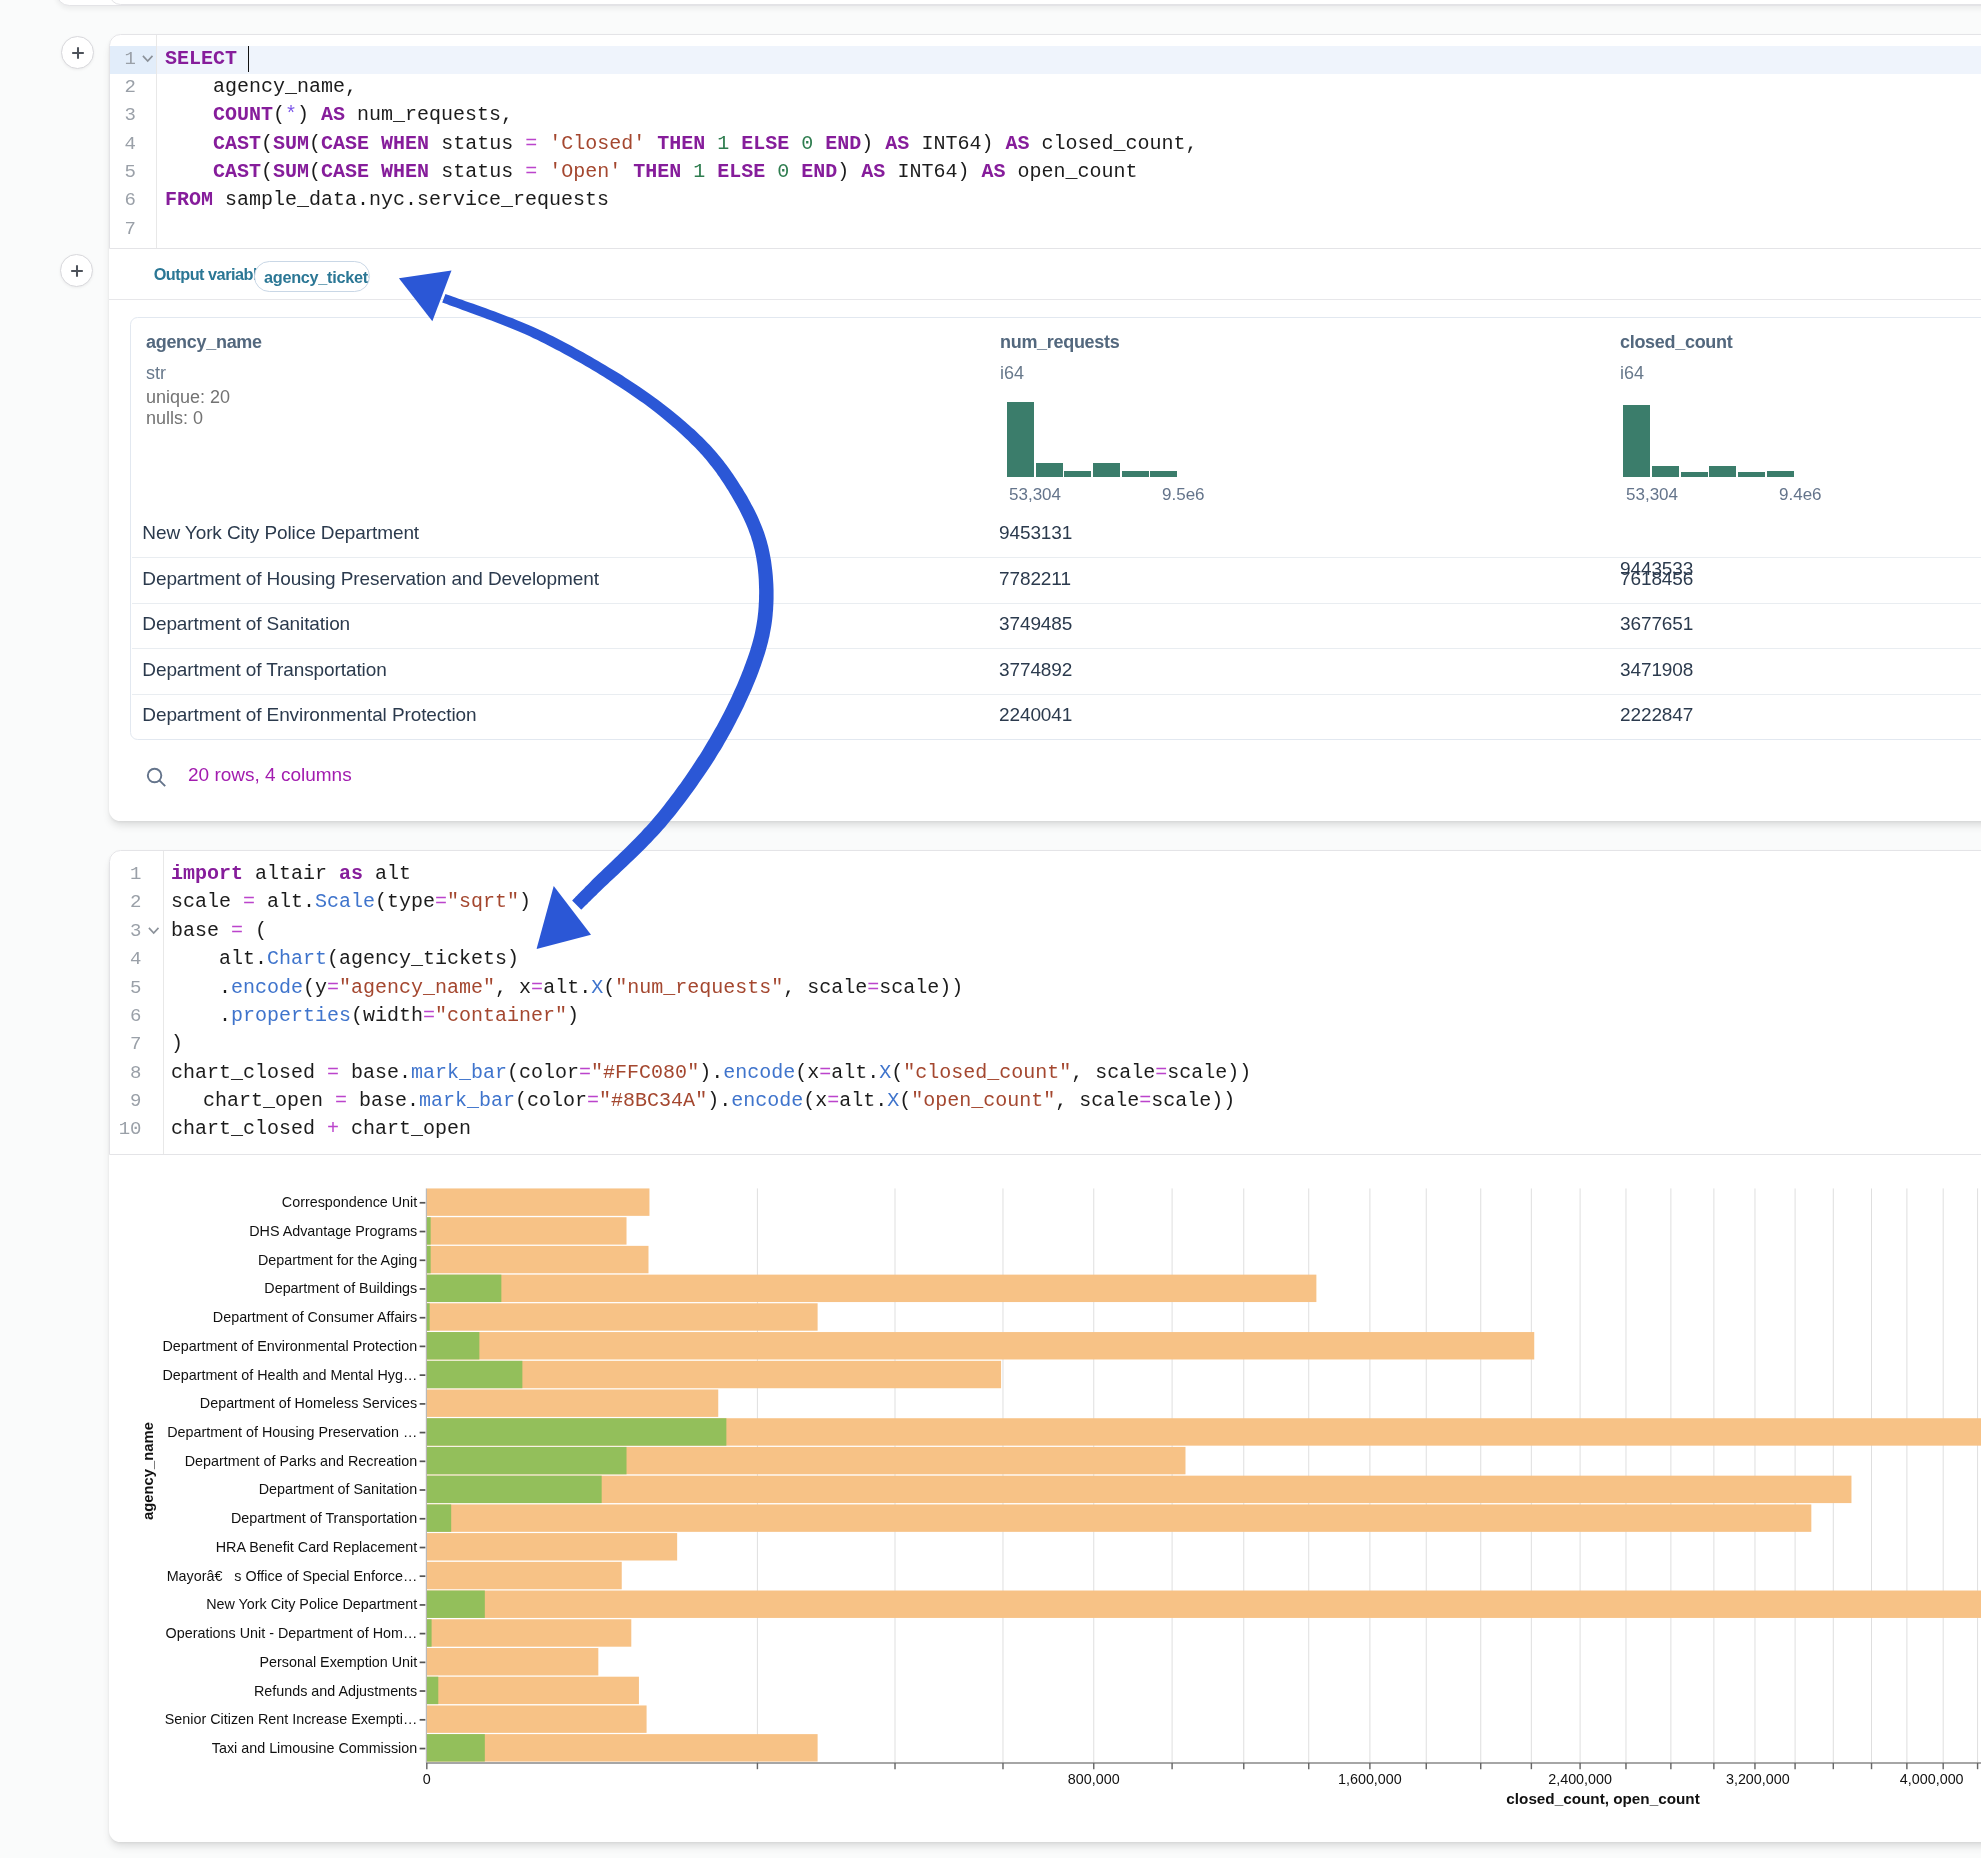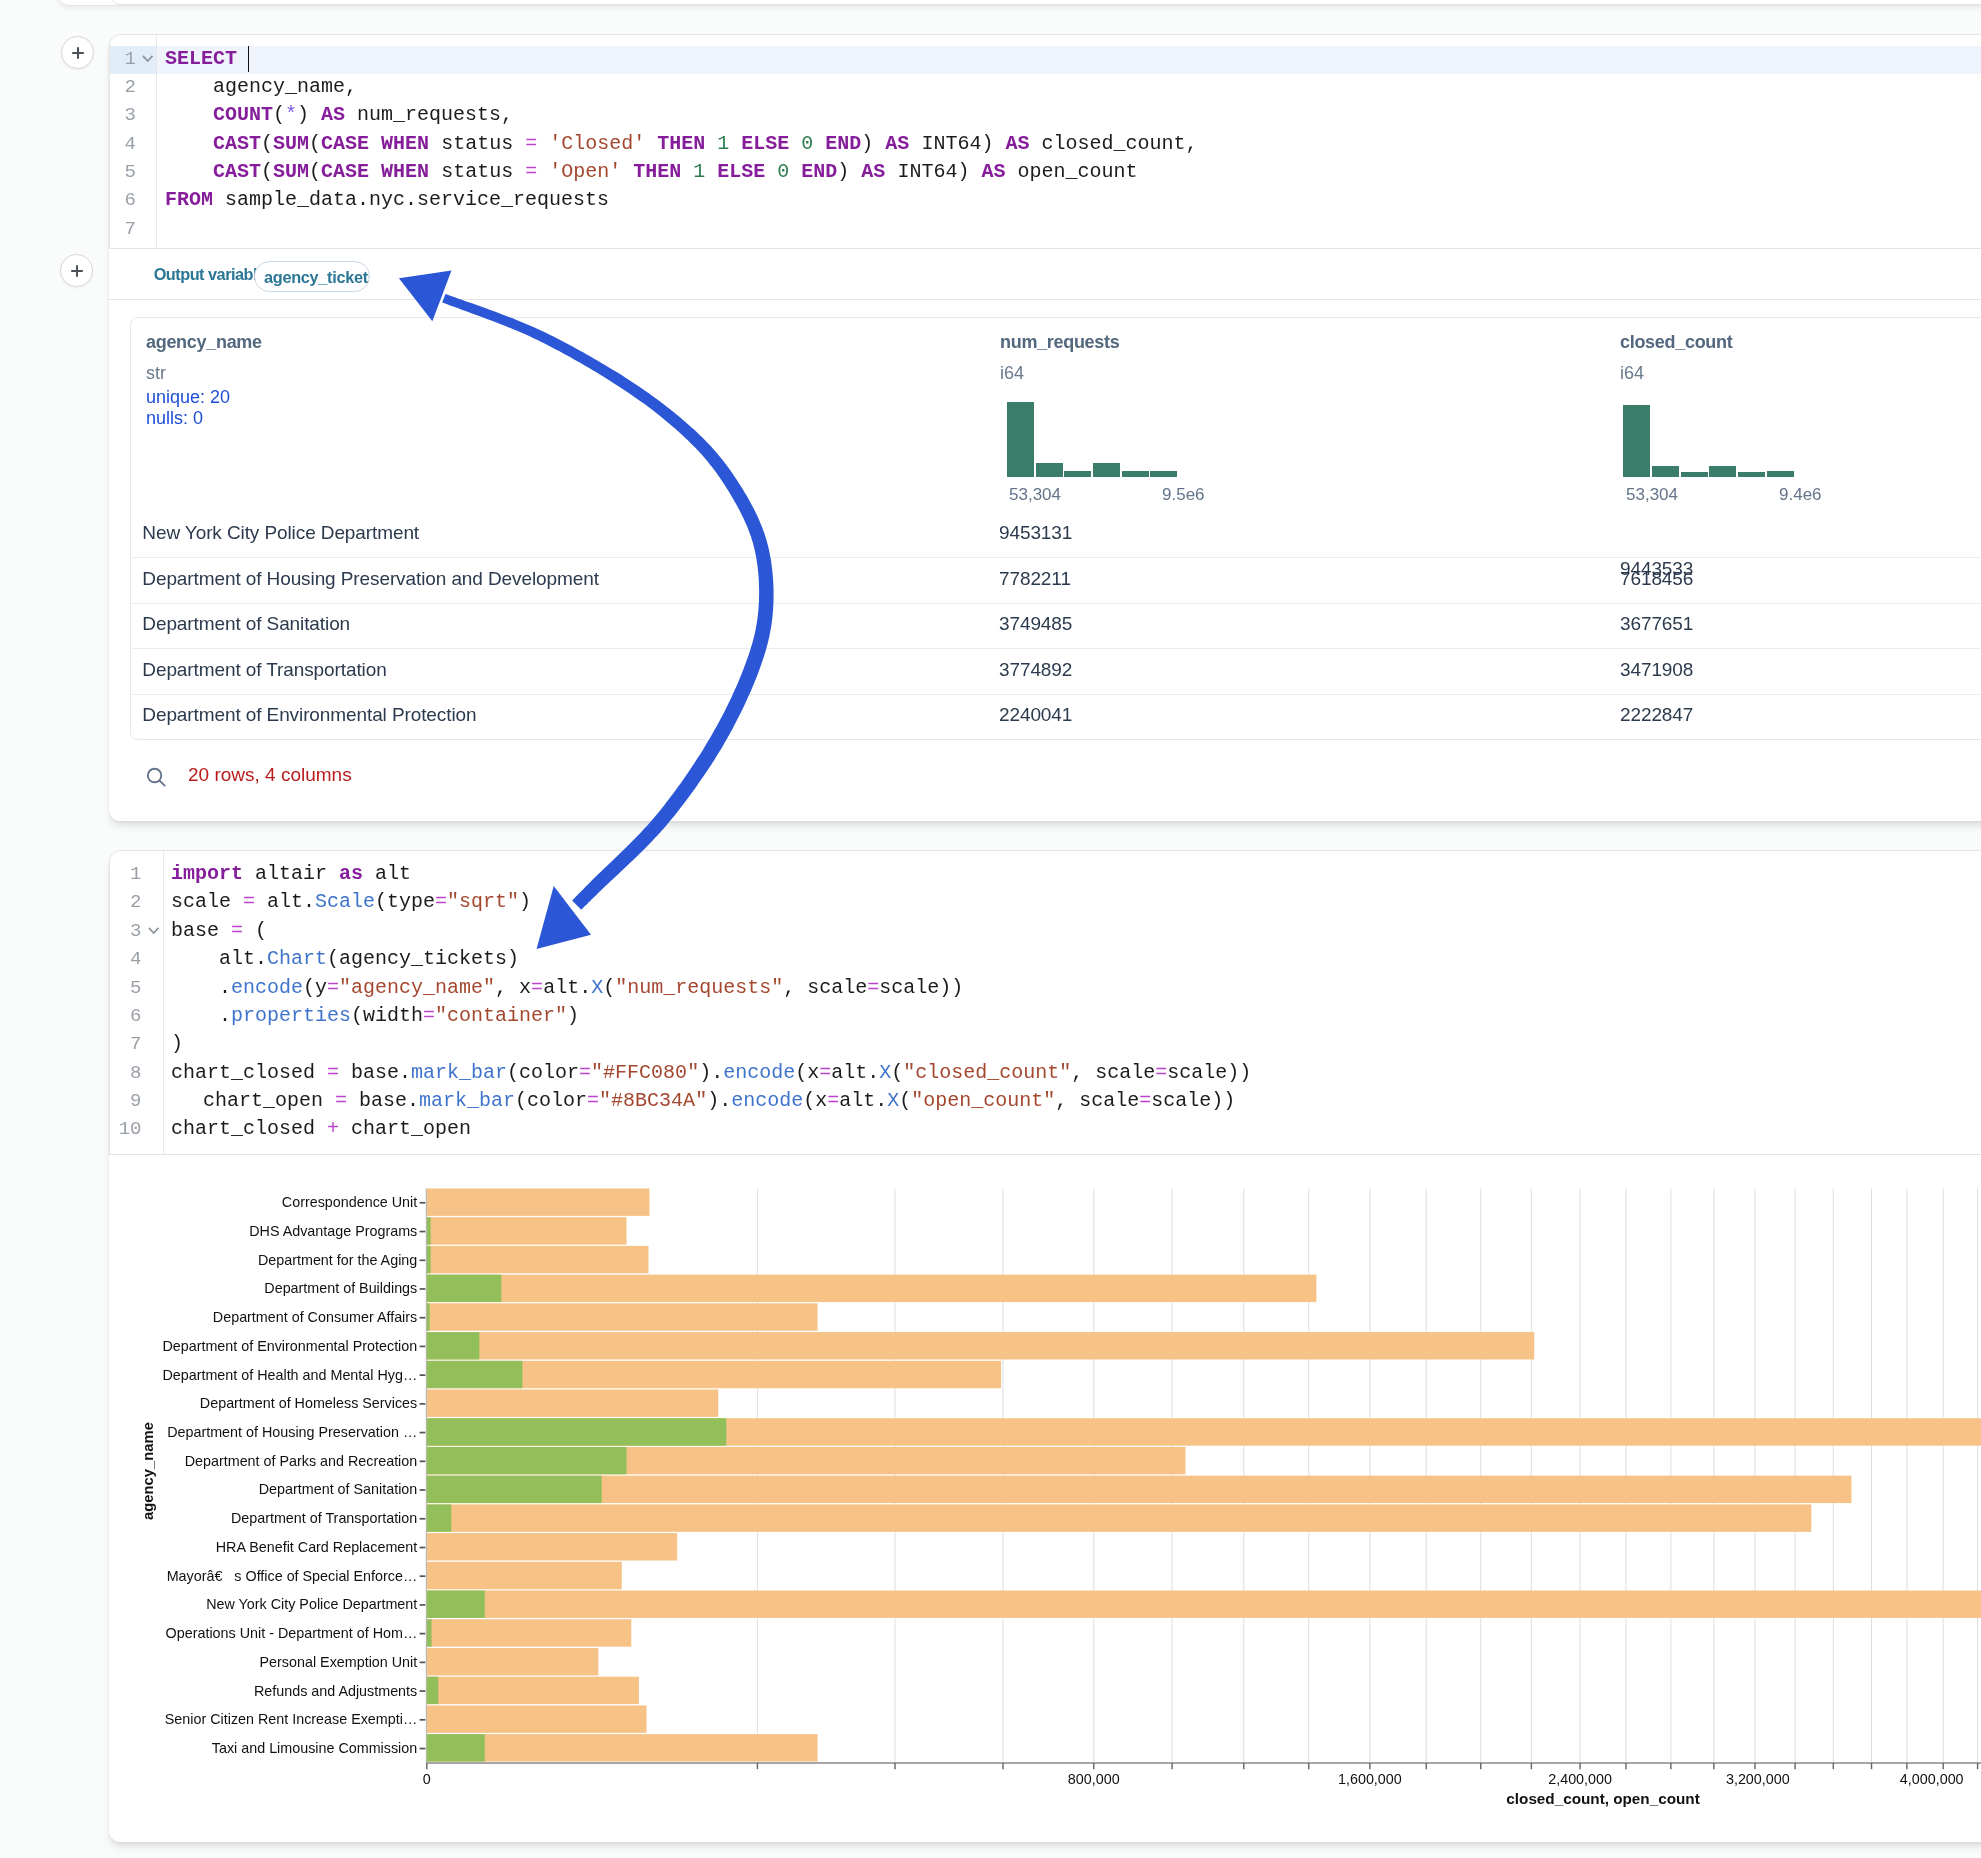--- a/index.html
+++ b/index.html
@@ -13,21 +13,21 @@
   .k { color:#861d9b; font-weight:bold; }
   .o { color:#bb44cc; }
   .s { color:#a4472f; }
   .n { color:#2e7d4f; }
   .m { color:#3f74cc; }
   .st { color:#7d58e8; }
   .outbar-label { color:#2b7795; font-weight:bold; font-size:16.3px; letter-spacing:-0.5px;margin-left:28px; }
   .pill { position:absolute; border:1px solid #c9d7e6; border-radius:15.3px; overflow:hidden; color:#2b7795; font-weight:bold; font-size:16.3px; letter-spacing:-0.3px; background:#fff; white-space:nowrap; }
   .hdr { position:absolute; font-weight:bold; font-size:18px; color:#53687e; letter-spacing:-0.3px; }
   .typ { position:absolute; font-size:18px; color:#68798c; }
-  .stat { position:absolute; font-size:18px; color:#1d4ed8; line-height:21px; }
+  .stat { position:absolute; font-size:18px; color:#737373; line-height:21px; }
   .hbar { position:absolute; background:#3b7d6b; }
   .hlab { position:absolute; font-size:17px; color:#64748b; }
   .rowt { position:absolute; font-size:19px; color:#2b3a4d; white-space:nowrap; letter-spacing:-0.1px; }
   .rline { position:absolute; left:1px; right:1px; height:1px; background:#e9edf1; }
 </style>
 </head>
 <body>
 
 <div class="card" style="left:56px; top:-38px; width:1951px; height:44px; border-radius:13.4px; border:1px solid #e4e4e7; box-shadow:0 2.9px 4.8px rgba(0,0,0,0.06);"></div>
 <div style="position:absolute; left:109px; top:-29px; width:1898px; height:34px; border:1px solid #e3e3e6; border-radius:11.5px; background:transparent;"></div>
@@ -111,21 +111,21 @@
 <div class="rowt" style="left:11.3px; top:386px;">Department of Environmental Protection</div>
 <div class="rowt" style="left:868px; top:386px;">2240041</div>
 <div class="rowt" style="left:1489px; top:386px;">2222847</div>
 <div class="rline" style="top:421px;"></div>
   </div>
 
   <svg style="position:absolute; left:34px; top:730px;" width="27" height="27" viewBox="0 0 28 28">
     <circle cx="12" cy="12" r="7" fill="none" stroke="#64748b" stroke-width="2"></circle>
     <line x1="17" y1="17" x2="23" y2="23" stroke="#64748b" stroke-width="2"></line>
   </svg>
-  <div style="position:absolute; left:79px; top:730px; font-size:19px; color:#b91c1c;">20 rows, 4 columns</div>
+  <div style="position:absolute; left:79px; top:730px; font-size:19px; color:#a21caf;">20 rows, 4 columns</div>
 </div>
 
 <div class="card" style="left:109px; top:850px; width:1898px; height:992px;">
   <div class="ed" style="height:305px; border:1px solid #e4e4e7; border-radius:11.5px 11.5px 0 0;">
     <div style="position:absolute; left:53px; top:0; width:1px; height:100%; background:#e8e8e8;"></div>
   </div>
   <div class="ln" style="left:62px; top:10px;"><span class="k">import</span> altair <span class="k">as</span> alt</div>
 <div class="gut" style="left:0; width:32.5px; top:10px;">1</div>
 <div class="ln" style="left:62px; top:38px;">scale <span class="o">=</span> alt.<span class="m">Scale</span>(type<span class="o">=</span><span class="s">"sqrt"</span>)</div>
 <div class="gut" style="left:0; width:32.5px; top:38px;">2</div>

